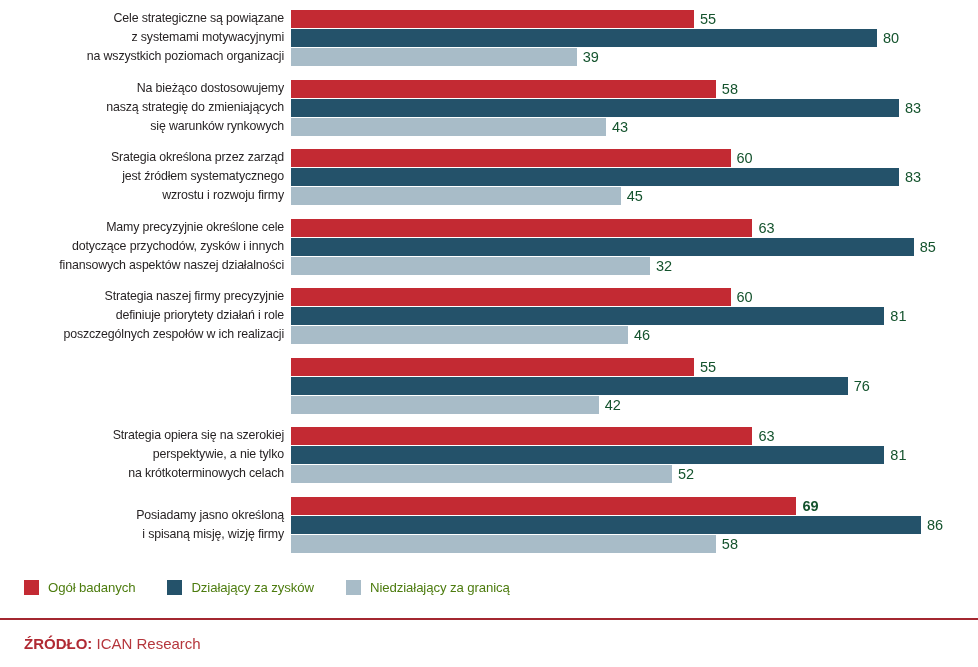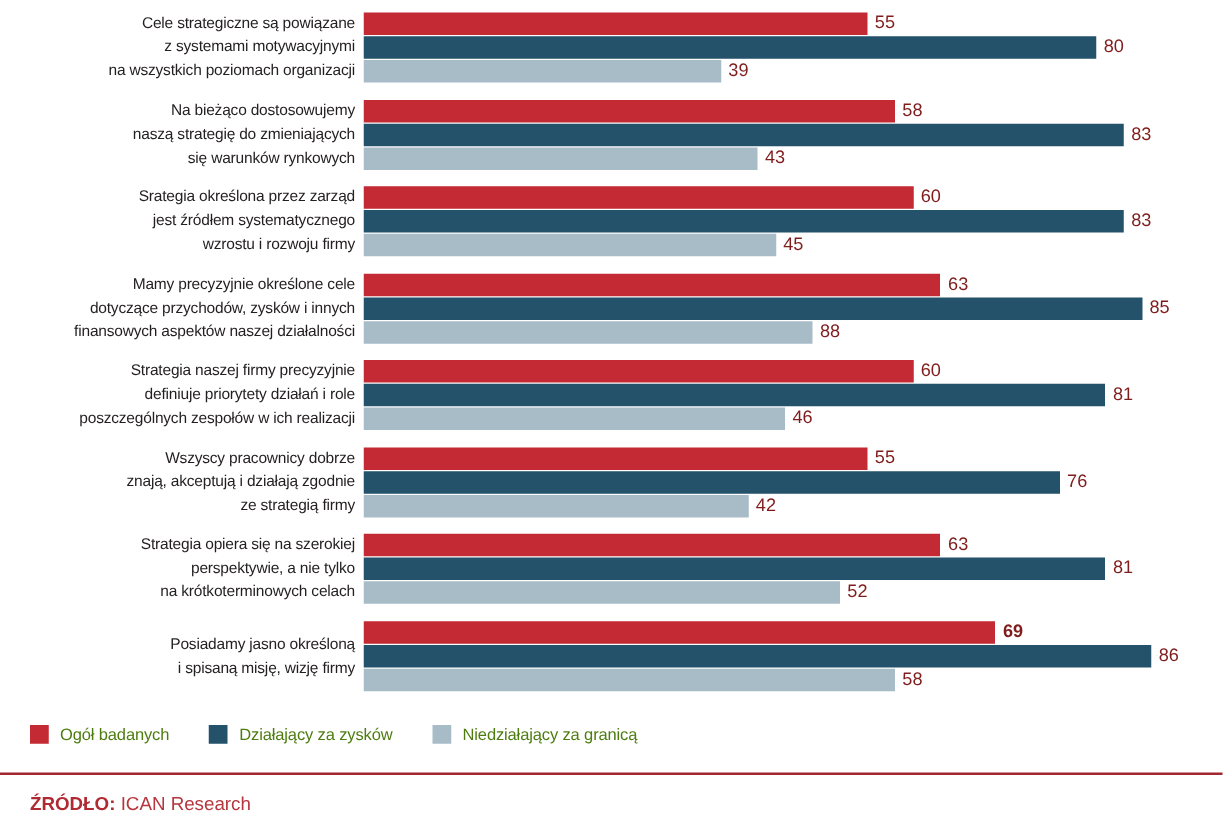--- a/index.html
+++ b/index.html
@@ -79,21 +79,21 @@
   .bar.s0 { background: #c32a33; }
   .bar.s1 { background: #24526a; }
   .bar.s2 { background: #a8bcc8; }
 
   .bar-value {
     position: absolute;
     top: 50%;
     transform: translateY(-50%);
     font-size: 14.5px;
     line-height: 1;
-    color: #7f1d1d;
+    color: #14532d;
     padding-left: 6px;
     white-space: nowrap;
   }
 
   
   #legend {
     position: absolute;
     left: 24px;
     top: 576px;
     height: 22px;
@@ -219,21 +219,21 @@
           <div class="bar-row">
             <div class="bar s0" style="width: 461.475px; background: rgb(195, 42, 51);"></div>
             <span class="bar-value" style="left: 461.475px;">63</span>
           </div>
           <div class="bar-row">
             <div class="bar s1" style="width: 622.625px; background: rgb(36, 82, 106);"></div>
             <span class="bar-value" style="left: 622.625px;">85</span>
           </div>
           <div class="bar-row">
             <div class="bar s2" style="width: 358.925px; background: rgb(168, 188, 200);"></div>
-            <span class="bar-value" style="left: 358.925px;">88</span>
+            <span class="bar-value" style="left: 358.925px;">32</span>
           </div>
         </div>
       </div>
       <div class="bar-group" style="top: 288px;">
         <div class="group-label">Strategia naszej firmy precyzyjnie
 definiuje priorytety działań i role
 poszczególnych zespołów w ich realizacji</div>
         <div class="bars">
           <div class="bar-row">
             <div class="bar s0" style="width: 439.5px; background: rgb(195, 42, 51);"></div>
@@ -243,23 +243,20 @@
             <div class="bar s1" style="width: 593.325px; background: rgb(36, 82, 106);"></div>
             <span class="bar-value" style="left: 593.325px;">81</span>
           </div>
           <div class="bar-row">
             <div class="bar s2" style="width: 336.95px; background: rgb(168, 188, 200);"></div>
             <span class="bar-value" style="left: 336.95px;">46</span>
           </div>
         </div>
       </div>
       <div class="bar-group" style="top: 357.5px;">
-        <div class="group-label">Wszyscy pracownicy dobrze
-znają, akceptują i działają zgodnie
-ze strategią firmy</div>
         <div class="bars">
           <div class="bar-row">
             <div class="bar s0" style="width: 402.875px; background: rgb(195, 42, 51);"></div>
             <span class="bar-value" style="left: 402.875px;">55</span>
           </div>
           <div class="bar-row">
             <div class="bar s1" style="width: 556.7px; background: rgb(36, 82, 106);"></div>
             <span class="bar-value" style="left: 556.7px;">76</span>
           </div>
           <div class="bar-row">

